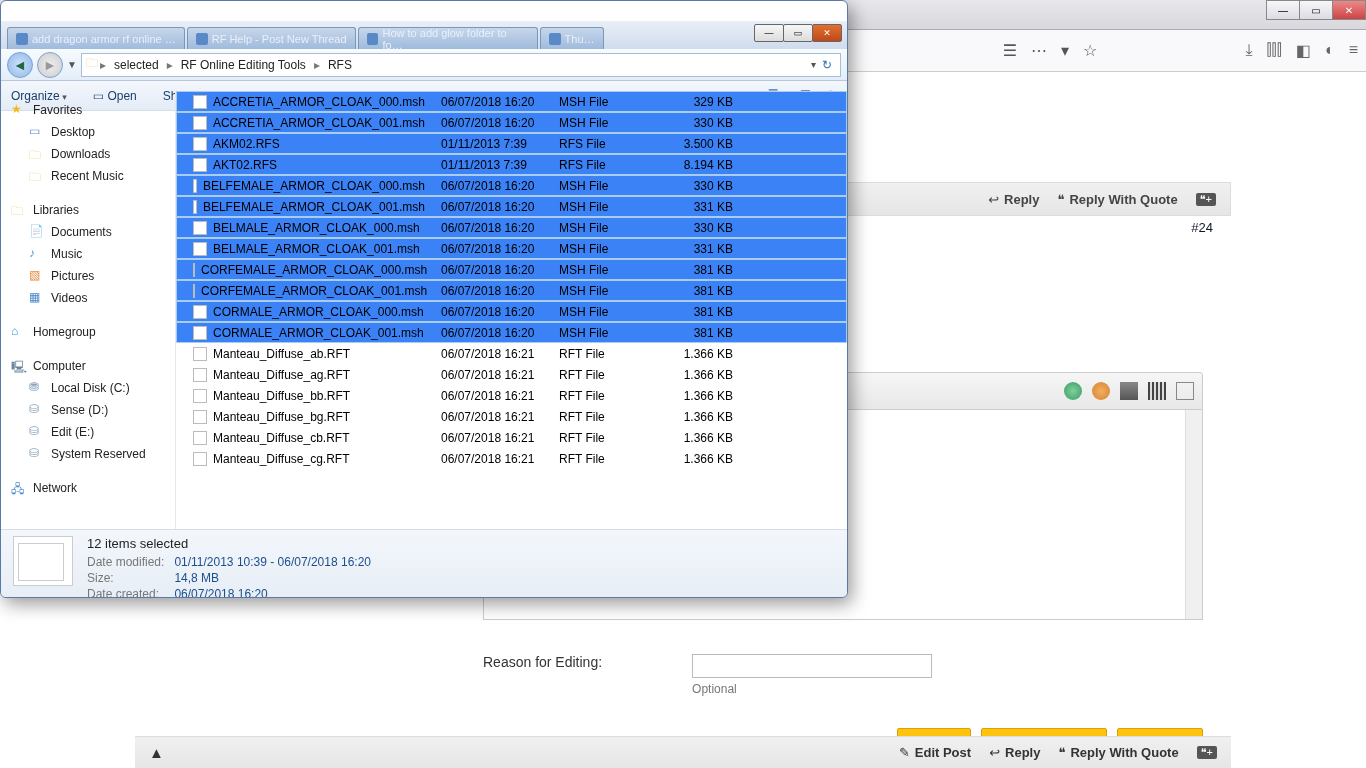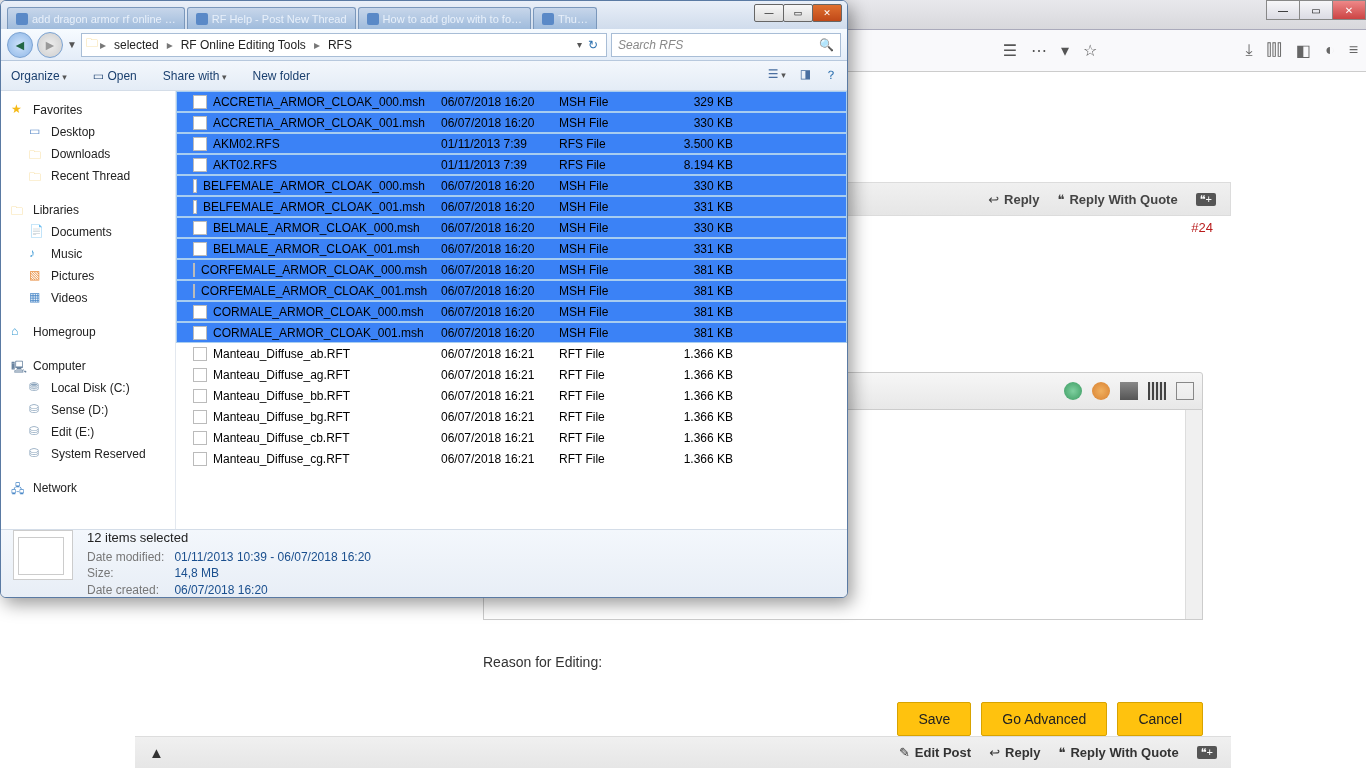--- a/index.html
+++ b/index.html
@@ -19,21 +19,21 @@
 .ff-winbtn.x { background: linear-gradient(#e88,#c44); color:#fff;}
 .ff-toolbar { height: 42px; background: #f9f9fb; border-bottom:1px solid #ccc; display:flex; align-items:center; padding:0 8px; gap:14px; color:#555;}
 .ff-toolbar .spacer { flex:1;}
 .ff-icons-right { display:flex; gap:14px; font-size:16px; color:#666;}
 .ff-content { position:absolute; top:72px; left:0; right:0; bottom:0; background:#fff;}
 
 
 .forum { position:absolute; left:135px; right:135px; top:0; bottom:0; background:#fff; }
 .thread-bar { position:absolute; top:110px; left:0; right:0; height:34px; background:linear-gradient(#f0f0f0,#e6e6e6); border:1px solid #dcdcdc; display:flex; align-items:center; justify-content:flex-end; padding:0 14px; font-size:13px; color:#444; gap:18px;}
 .thread-bar .ritem { display:flex; align-items:center; gap:5px;}
-.post-num { position:absolute; right:18px; top:148px; font-size:13px; color:#b91c1c;}
+.post-num { position:absolute; right:18px; top:148px; font-size:13px; color:#0f172a;}
 .editor { position:absolute; top:300px; right:28px; width:720px; }
 .ed-toolbar { height:38px; background:linear-gradient(#f6f6f6,#e8e8e8); border:1px solid #ccc; display:flex; align-items:center; padding:0 8px; gap:10px; border-top-left-radius:3px;border-top-right-radius:3px;}
 .ed-icon { width:18px;height:18px; display:inline-block;}
 .ed-body { height:210px; border:1px solid #ccc; border-top:none; padding:16px 20px; font-size:14px; color:#333; overflow:auto; position:relative;}
 .ed-body .scroll { position:absolute; right:0; top:0; bottom:0; width:17px; background:#f0f0f0; border-left:1px solid #ddd;}
 .reason-row { display:flex; align-items:flex-start; margin-top:34px; font-size:14px; color:#333; gap:90px;}
 .reason-row input { width:240px; height:24px; border:1px solid #bbb; background:#fff;}
 .reason-row .hint { font-size:12px; color:#777; margin-top:4px;}
 .btn-row { display:flex; justify-content:flex-end; gap:10px; margin-top:32px;}
 .fbtn { background:#ffc20e; border:1px solid #d8a300; padding:8px 20px; font-size:14px; color:#222; border-radius:2px;}
@@ -42,21 +42,21 @@
 .bottom-bar .ritem { display:flex; align-items:center; gap:5px;}
 .plusico { background:#555;color:#fff;border-radius:2px;padding:0 4px;font-size:11px;}
 
 
 .gutter { position:absolute; top:72px; bottom:0; width:135px; background:#3a3a4a;}
 .gutter.left{ left:0;} .gutter.right{ right:0;}
 .gutter.left .vbar { position:absolute; left:1px; top:0; bottom:0; width:14px; background:#f4f4f4; border-right:1px solid #ccc;}
 
 
 .explorer { position:absolute; top:0; left:0; width:848px; height:598px; background:#fff; border:1px solid #5a7aa3; border-radius:6px; box-shadow:4px 6px 18px rgba(0,0,0,.4); overflow:hidden;}
-.ex-title { height:28px; background:linear-gradient(#e9eff8,#d0dcec); display:flex;}
+.ex-title { height:28px; background:linear-gradient(#e9eff8,#d0dcec); display:flex;margin-top:20px;}
 .ex-browsertabs { flex:1; display:flex; align-items:flex-end; padding-left:6px; gap:2px;}
 .ex-btab { height:22px; background:linear-gradient(#c7d6ea,#9fbbdc); border:1px solid #7a97bb; border-bottom:none; border-top-left-radius:3px;border-top-right-radius:3px; font-size:11px; color:#e8f0fa; display:flex; align-items:center; padding:0 8px; gap:4px; max-width:180px;}
 .ex-btab .favico{width:12px;height:12px;background:#5a89c7;border-radius:2px;}
 .ex-winbtns { display:flex; padding:3px 5px 0 0;}
 .ex-winbtn { width:30px;height:18px;background:linear-gradient(#f7f7f7,#dcdcdc);border:1px solid #666;margin-left:-1px;display:flex;align-items:center;justify-content:center;font-size:9px;border-radius:2px;}
 .ex-winbtn.x { background:linear-gradient(#e07030,#c04818);color:#fff;}
 .ex-nav { height:32px; background:linear-gradient(#f7fbff,#e4edf8); border-bottom:1px solid #b7c8dd; display:flex; align-items:center; padding:0 6px; gap:4px;}
 .navbtn { width:26px;height:26px;border-radius:50%;background:radial-gradient(#cfe3fb,#8db6e6);border:1px solid #7aa2d2;display:flex;align-items:center;justify-content:center;color:#264; font-size:14px;}
 .navbtn.dis{ background:radial-gradient(#eee,#ccc); color:#999;}
 .crumbs { flex:1; height:24px; border:1px solid #a8bdd6; background:#fff; display:flex; align-items:center; padding:0 4px; font-size:12px; gap:2px;}
@@ -77,21 +77,21 @@
 .ex-list { flex:1; position:relative; font-size:12px;}
 .list-hdr { height:22px; border-bottom:1px solid #e6e6e6; display:flex; align-items:center; color:#555; padding-left:8px;}
 .list-hdr .col { border-right:1px solid #eee; padding:0 8px;}
 .list-body { overflow-y:scroll; height:calc(100% - 22px);}
 .row { display:flex; align-items:center; height:21px; padding-left:8px; border:1px solid transparent;}
 .row.sel { background:#3b82f6; border:1px solid #a8cdf0;}
 .row .c { padding:0 8px; overflow:hidden; white-space:nowrap; text-overflow:ellipsis;}
 .c-name{ width:248px; display:flex; align-items:center; gap:6px;} 
 .c-date{ width:118px;} .c-type{ width:110px;} .c-size{ width:80px; text-align:right;}
 .fico{width:14px;height:14px;border:1px solid #bbb;background:#fff;display:inline-block;}
-.ex-status { position:absolute; bottom:0; left:0; right:0; height:68px; background:linear-gradient(#f3f7fc,#e8eef6); border-top:1px solid #d4dde8; display:flex; padding:0 12px; font-size:12px; color:#555;}
+.ex-status { position:absolute; bottom:0; left:0; right:0; height:68px; background:linear-gradient(#f3f7fc,#e8eef6); border-top:1px solid #d4dde8; display:flex; padding:6px 12px; font-size:12px; color:#555;}
 .ex-status .thumb { width:60px;height:50px;background:#fff;border:1px solid #ccc;margin-right:14px; position:relative;}
 .ex-status .thumb::before{content:"";position:absolute;left:4px;top:6px;width:44px;height:36px;border:1px solid #ccc;background:#fff;}
 .ex-status .infos { display:grid; grid-template-columns:auto auto auto; gap:2px 10px; align-items:center;}
 .ex-status .lab { color:#777;}
 .ex-status .val { color:#1a4f8e;}
 .ex-status .title { color:#222; font-size:13px; grid-column:1 / span 3; margin-bottom:2px;}
 </style>
 </head>
 <body>
 
@@ -160,20 +160,24 @@
           <span class="ed-icon" style="background:linear-gradient(#888,#555);"></span>
           <span class="ed-icon" style="background:repeating-linear-gradient(90deg,#444 0 2px,#ddd 2px 4px);"></span>
           <span class="ed-icon" style="border:1px solid #888;"></span>
         </div>
         <div class="ed-body">
           <span>i just found this</span>
           <div class="scroll"></div>
         </div>
         <div class="reason-row">
           <span>Reason for Editing:</span>
+          <div>
+            <input type="text" style="">
+            <div class="hint">Optional</div>
+          </div>
         </div>
         <div class="btn-row">
           <button class="fbtn">Save</button>
           <button class="fbtn">Go Advanced</button>
           <button class="fbtn">Cancel</button>
         </div>
       </div>
 
       <div class="bottom-bar">
         <span class="warn">▲</span>
@@ -201,21 +205,21 @@
       <div class="ex-btab">
           <span class="favico"></span>
           <span>add dragon armor rf online …</span>
         </div>
       <div class="ex-btab">
           <span class="favico"></span>
           <span>RF Help - Post New Thread</span>
         </div>
       <div class="ex-btab">
           <span class="favico"></span>
-          <span>How to add glow with to fo…</span>
+          <span>How to add glow folder to fo…</span>
         </div>
       <div class="ex-btab">
           <span class="favico"></span>
           <span>Thu…</span>
         </div>
     </div>
     <div class="ex-winbtns">
       <div class="ex-winbtn">—</div>
       <div class="ex-winbtn">▭</div>
       <div class="ex-winbtn x">✕</div>
@@ -230,24 +234,20 @@
       <span style="color:#f2c96b;">🗀</span>
       <span class="crumb-sep">▸</span>
       <span class="crumb">selected</span>
         <span class="crumb-sep">▸</span>
       <span class="crumb">RF Online Editing Tools</span>
         <span class="crumb-sep">▸</span>
       <span class="crumb">RFS</span>
       <span style="margin-left:auto;color:#555;font-size:10px;">▾</span>
       <span style="color:#2a6fae;margin:0 4px;">↻</span>
     </div>
-    <div class="search">
-      <span>Search RFS</span>
-      <span class="mag">🔍</span>
-    </div>
   </div>
 
   <div class="ex-tools">
     <span class="drop">Organize</span>
     <span><span>▭</span> <span>Open</span></span>
     <span class="drop">Share with</span>
     <span>New folder</span>
     <div class="right">
       <span class="drop">☰</span>
       <span>◨</span>
@@ -265,21 +265,21 @@
         <div class="side-item">
             <span class="sico desk">▭</span>
             <span>Desktop</span>
           </div>
         <div class="side-item">
             <span class="sico folder">🗀</span>
             <span>Downloads</span>
           </div>
         <div class="side-item">
             <span class="sico folder">🗀</span>
-            <span>Recent Thread</span>
+            <span>Recent Music</span>
           </div>
       </div>
       <div class="side-group">
         <div class="side-hdr">
             <span class="sico folder">🗀</span>
             <span>Libraries</span>
           </div>
         <div class="side-item">
             <span class="sico desk">📄</span>
             <span>Documents</span>

